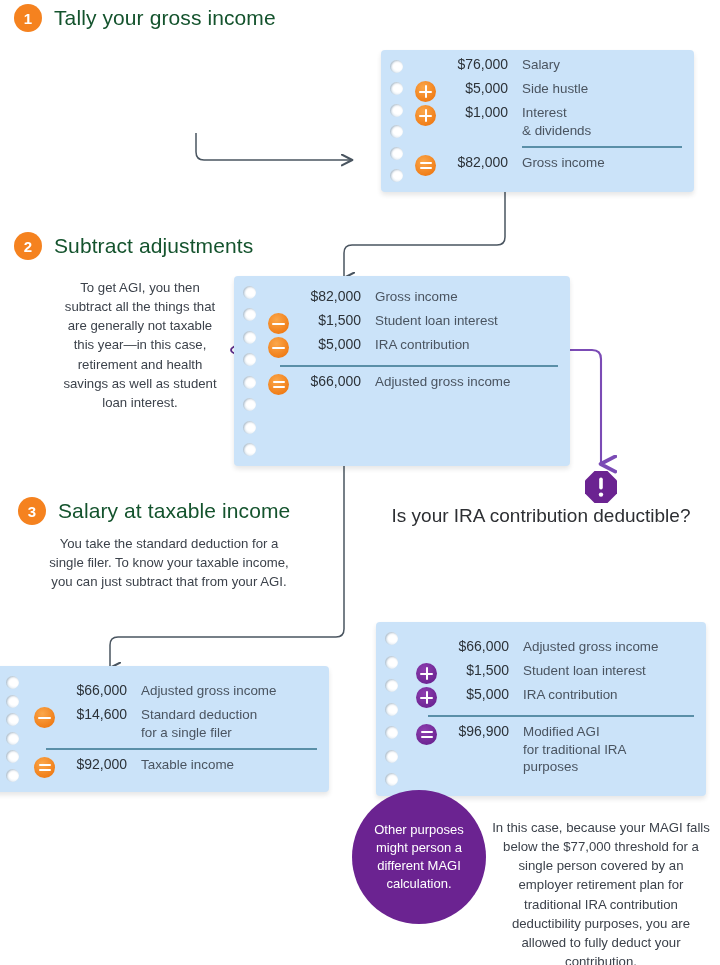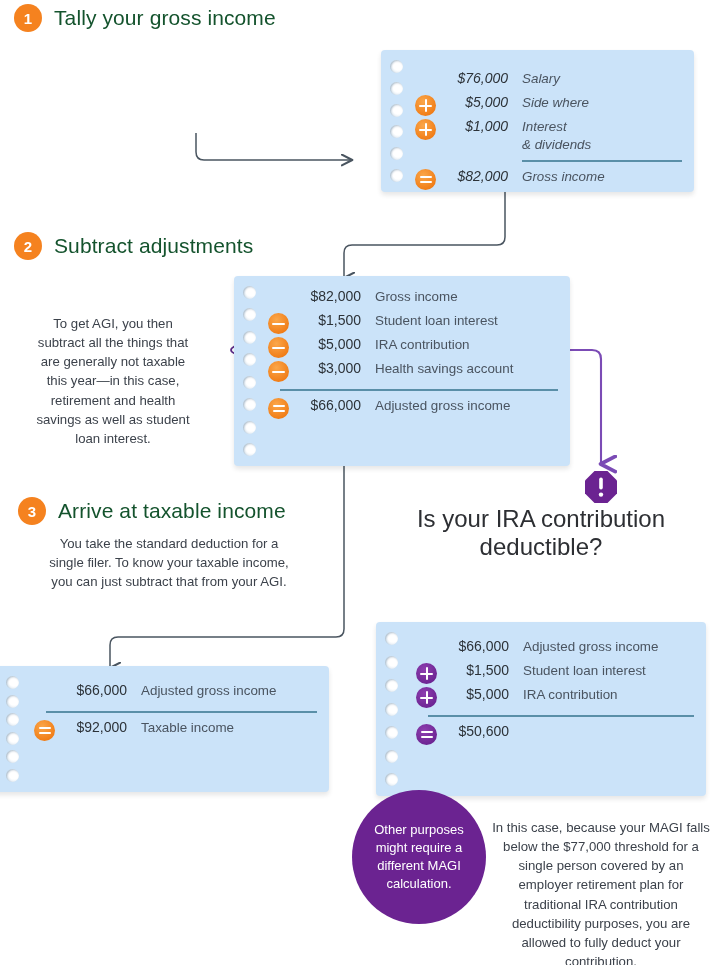--- a/index.html
+++ b/index.html
@@ -68,21 +68,21 @@
 
   
   .bubble {
     position: absolute; border-radius: 50%;
     background: #6B2391; color: #fff;
     display: flex; align-items: center; justify-content: center;
     text-align: center; font-size: 13px; line-height: 1.4; padding: 0 16px;
   }
 
   
-  .qtitle { position: absolute; text-align: center; font-size: 24px; color: #2d2f33; }
+  .qtitle { position: absolute; text-align: center; font-size: 19px; color: #2d2f33; }
 </style>
 </head>
 <body>
 
 <div id="page">
 
   <svg class="links" viewBox="0 0 720 965">
     <defs>
       <marker id="ah" markerWidth="9" markerHeight="9" refX="4.2" refY="7.4" orient="auto">
         <path d="M0.6,0.6 L4.2,7.6 L7.8,0.6" fill="none" stroke="#4a5560" stroke-width="1.4" stroke-linecap="round" stroke-linejoin="round"></path>
@@ -113,33 +113,33 @@
 
   <div class="card" style="left:381px; top:50px; width:313px; height:142px;">
     <div class="holes">
       <div class="hole"></div>
       <div class="hole"></div>
       <div class="hole"></div>
       <div class="hole"></div>
       <div class="hole"></div>
       <div class="hole"></div>
     </div>
-    <div class="rows" style="top:20px;font-style:italic;">
+    <div class="rows" style="top:6px;">
       <div class="row">
         <div class="op blank"></div>
         <div class="amt">$76,000</div>
         <div class="lbl">Salary</div>
       </div>
       <div class="row">
         <div class="op orange plus">
             <i class="g h"></i>
             <i class="g v"></i>
           </div>
         <div class="amt">$5,000</div>
-        <div class="lbl">Side where</div>
+        <div class="lbl">Side hustle</div>
       </div>
       <div class="row">
         <div class="op orange plus">
             <i class="g h"></i>
             <i class="g v"></i>
           </div>
         <div class="amt">$1,000</div>
         <div class="lbl">Interest<br>&amp; dividends</div>
       </div>
       <div class="rule" style="margin-left:107px;"></div>
@@ -151,21 +151,21 @@
         <div class="amt">$82,000</div>
         <div class="lbl">Gross income</div>
       </div>
     </div>
   </div>
 
   <div class="step-head" style="left:14px; top:232px;">
     <div class="step-num">2</div>
     <div class="step-title">Subtract adjustments</div>
   </div>
-  <div class="para" style="left:29px; top:278px; width:168px;margin-top:36px;">To get AGI, you then subtract all the things that are generally not taxable this year—in this case, retirement and health savings as well as student loan interest.</div>
+  <div class="para" style="left:56px; top:278px; width:168px;">To get AGI, you then subtract all the things that are generally not taxable this year—in this case, retirement and health savings as well as student loan interest.</div>
 
   <div class="card" style="left:234px; top:276px; width:336px; height:190px;">
     <div class="holes">
       <div class="hole"></div>
       <div class="hole"></div>
       <div class="hole"></div>
       <div class="hole"></div>
       <div class="hole"></div>
       <div class="hole"></div>
       <div class="hole"></div>
@@ -183,27 +183,20 @@
           </div>
         <div class="amt">$1,500</div>
         <div class="lbl">Student loan interest</div>
       </div>
       <div class="row">
         <div class="op orange minus">
             <i class="g h"></i>
           </div>
         <div class="amt">$5,000</div>
         <div class="lbl">IRA contribution</div>
-      </div>
-      <div class="row">
-        <div class="op orange minus">
-            <i class="g h"></i>
-          </div>
-        <div class="amt">$3,000</div>
-        <div class="lbl">Health savings account</div>
       </div>
       <div class="rule" style="margin-left:12px;"></div>
       <div class="row">
         <div class="op orange eq">
             <i class="g h1"></i>
             <i class="g h2"></i>
           </div>
         <div class="amt">$66,000</div>
         <div class="lbl">Adjusted gross income</div>
       </div>
@@ -213,39 +206,46 @@
   <div class="warn" style="left:584px; top:470px;">
     <svg viewBox="0 0 34 34" width="34" height="34">
       <polygon points="10.5,1 23.5,1 33,10.5 33,23.5 23.5,33 10.5,33 1,23.5 1,10.5" fill="#6B2391"></polygon>
       <rect x="15.2" y="7.5" width="3.6" height="12" rx="1.8" fill="#fff"></rect>
       <circle cx="17" cy="24.6" r="2.2" fill="#fff"></circle>
     </svg>
   </div>
 
   <div class="step-head" style="left:18px; top:497px;">
     <div class="step-num">3</div>
-    <div class="step-title">Arrive at taxable income</div>
+    <div class="step-title">Salary at taxable income</div>
   </div>
   <div class="para" style="left:42px; top:534px; width:254px;text-align:center;">You take the standard deduction for a single filer. To know your taxable income, you can just subtract that from your AGI.</div>
 
   <div class="card" style="left:-8px; top:666px; width:337px; height:126px;">
     <div class="holes" style="left:14px;">
       <div class="hole"></div>
       <div class="hole"></div>
       <div class="hole"></div>
       <div class="hole"></div>
       <div class="hole"></div>
       <div class="hole"></div>
     </div>
     <div class="rows" style="left:42px; top:16px;">
       <div class="row">
         <div class="op blank"></div>
         <div class="amt">$66,000</div>
         <div class="lbl">Adjusted gross income</div>
       </div>
+      <div class="row">
+        <div class="op orange minus">
+            <i class="g h"></i>
+          </div>
+        <div class="amt">$14,600</div>
+        <div class="lbl">Standard deduction<br>for a single filer</div>
+      </div>
       <div class="rule" style="margin-left:12px;"></div>
       <div class="row">
         <div class="op orange eq">
             <i class="g h1"></i>
             <i class="g h2"></i>
           </div>
         <div class="amt">$92,000</div>
         <div class="lbl">Taxable income</div>
       </div>
     </div>
@@ -284,24 +284,25 @@
           </div>
         <div class="amt">$5,000</div>
         <div class="lbl">IRA contribution</div>
       </div>
       <div class="rule" style="margin-left:12px;"></div>
       <div class="row">
         <div class="op purple eq">
             <i class="g h1"></i>
             <i class="g h2"></i>
           </div>
-        <div class="amt">$50,600</div>
+        <div class="amt">$96,900</div>
+        <div class="lbl">Modified AGI<br>for traditional IRA<br>purposes</div>
       </div>
     </div>
   </div>
 
   <div class="bubble" style="left:352px; top:790px; width:134px; height:134px;">
-    <span>Other purposes might require a different MAGI calculation.</span>
+    <span>Other purposes might person a different MAGI calculation.</span>
   </div>
 
   <div class="para" style="left:492px; top:818px; width:218px;">In this case, because your MAGI falls below the $77,000 threshold for a single person covered by an employer retirement plan for traditional IRA contribution deductibility purposes, you are allowed to fully deduct your contribution.</div>
 
 </div>
 
 </body></html>

